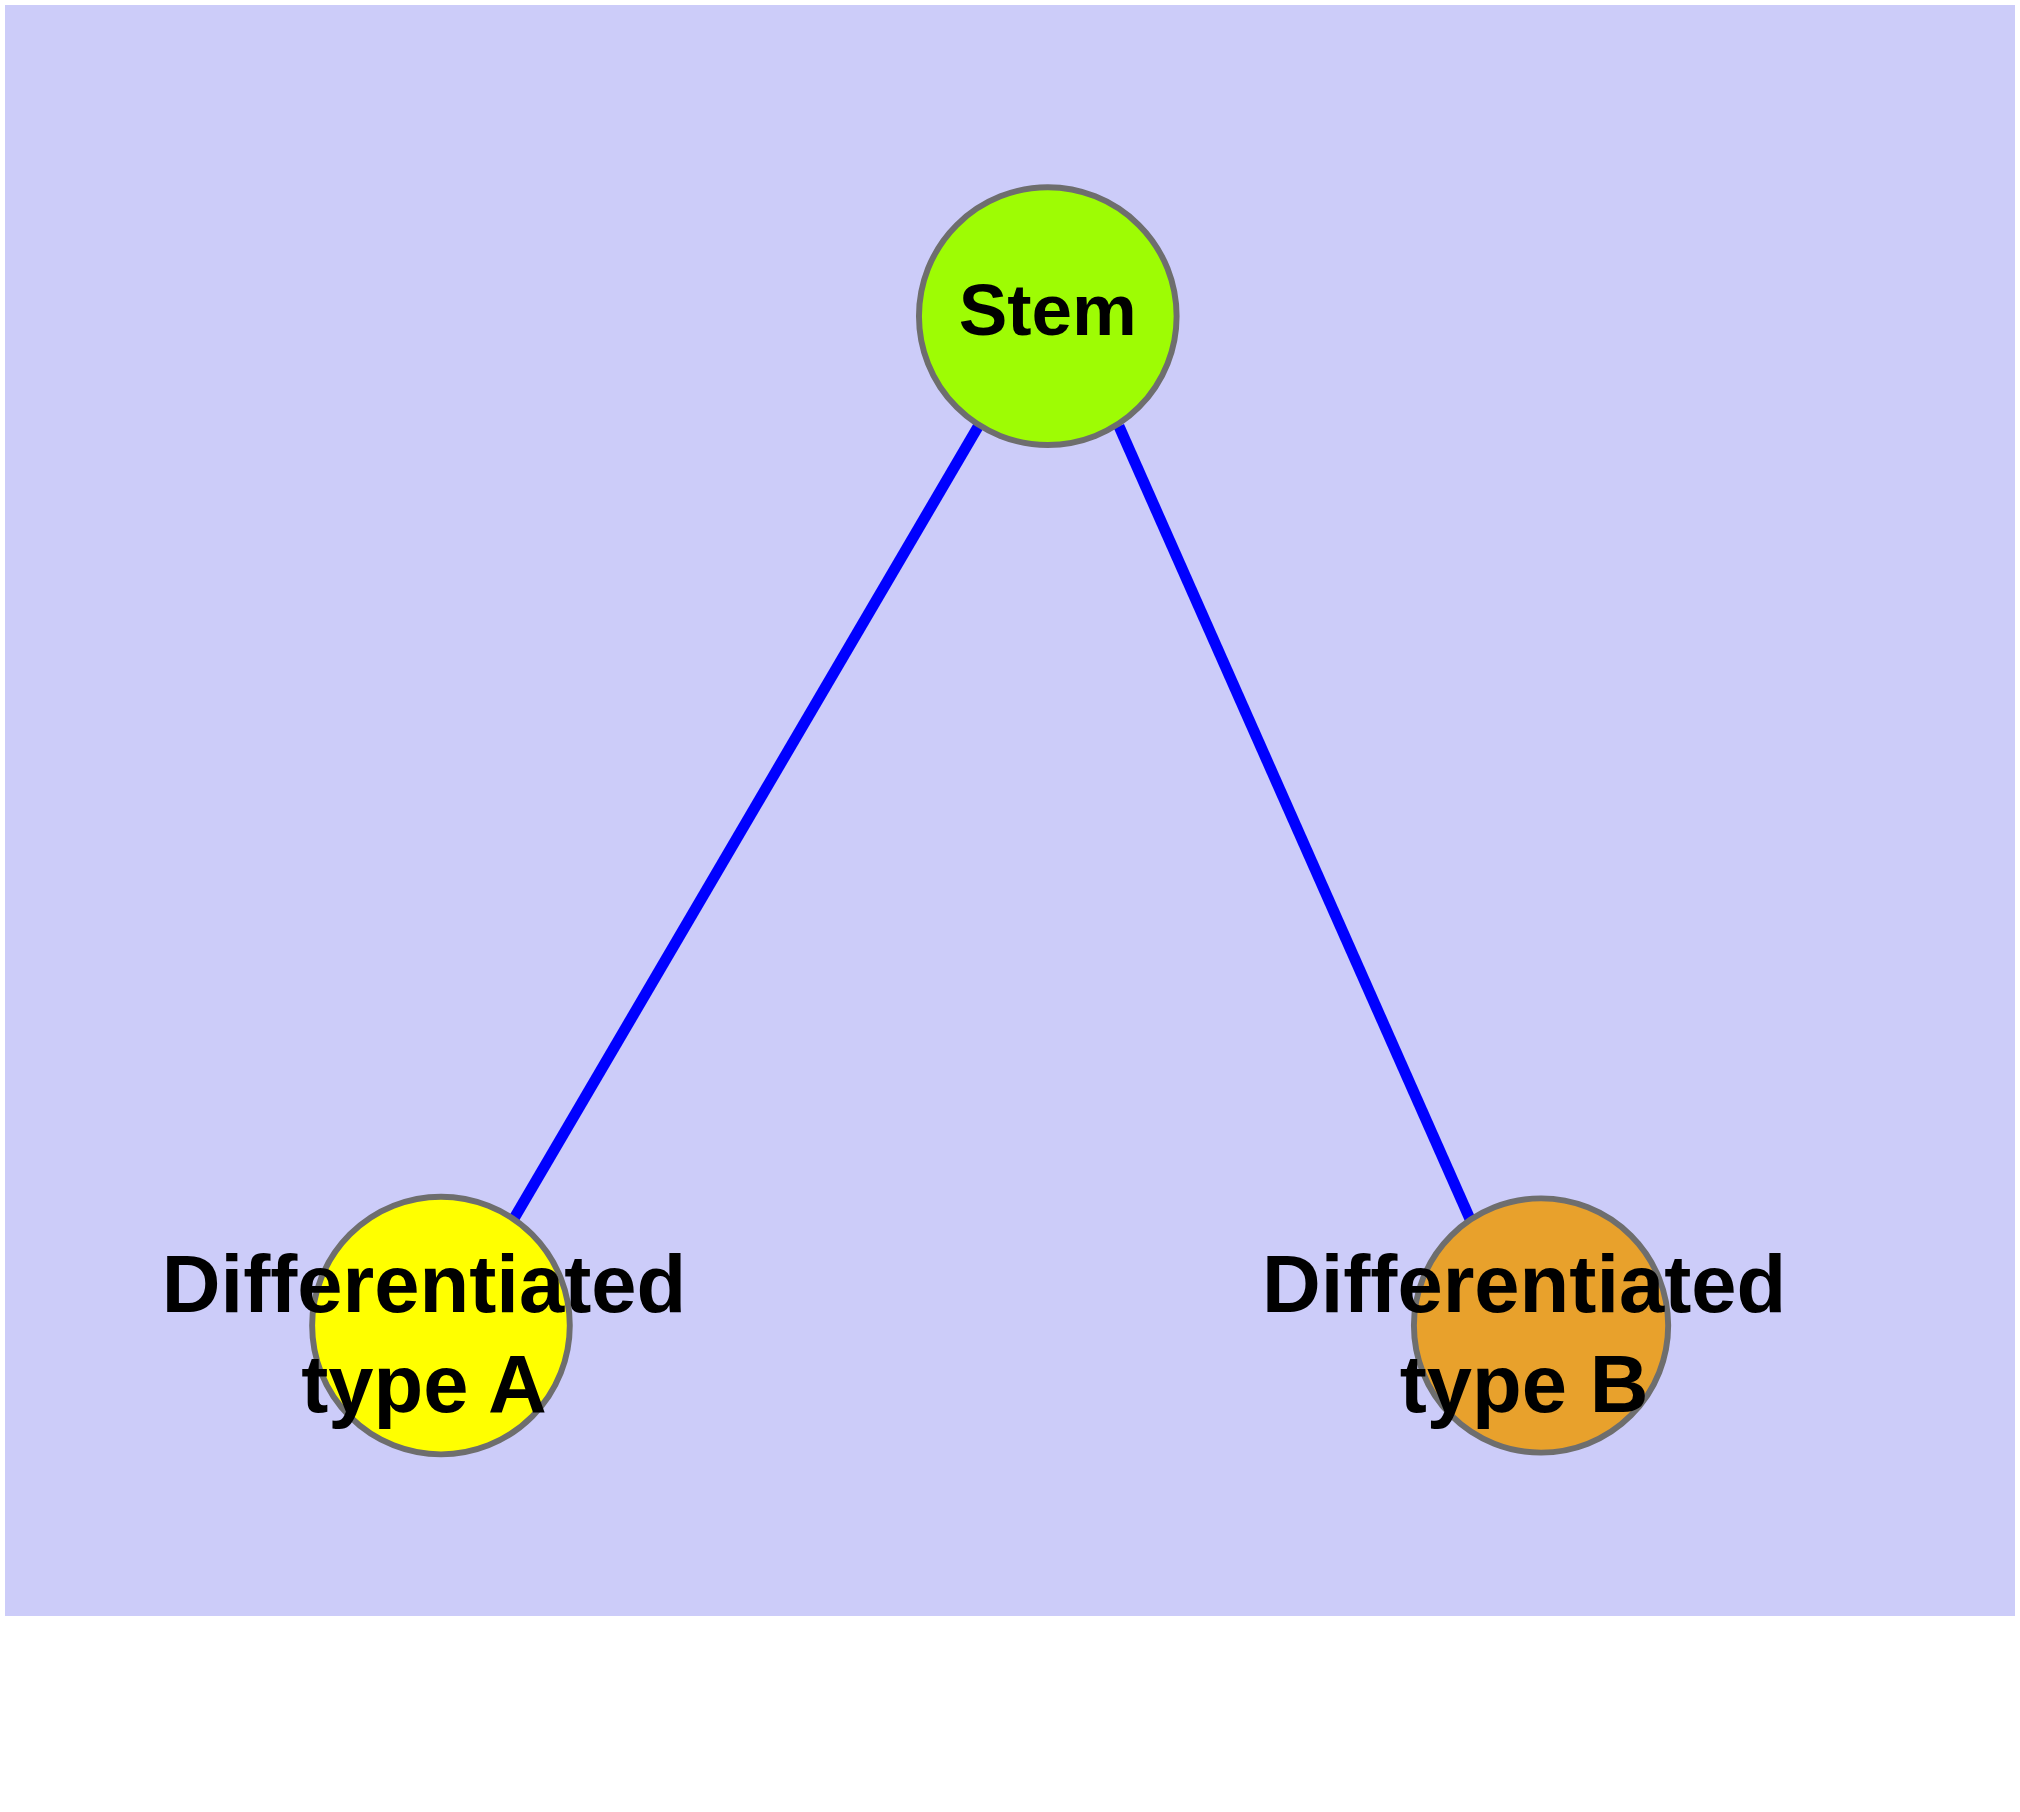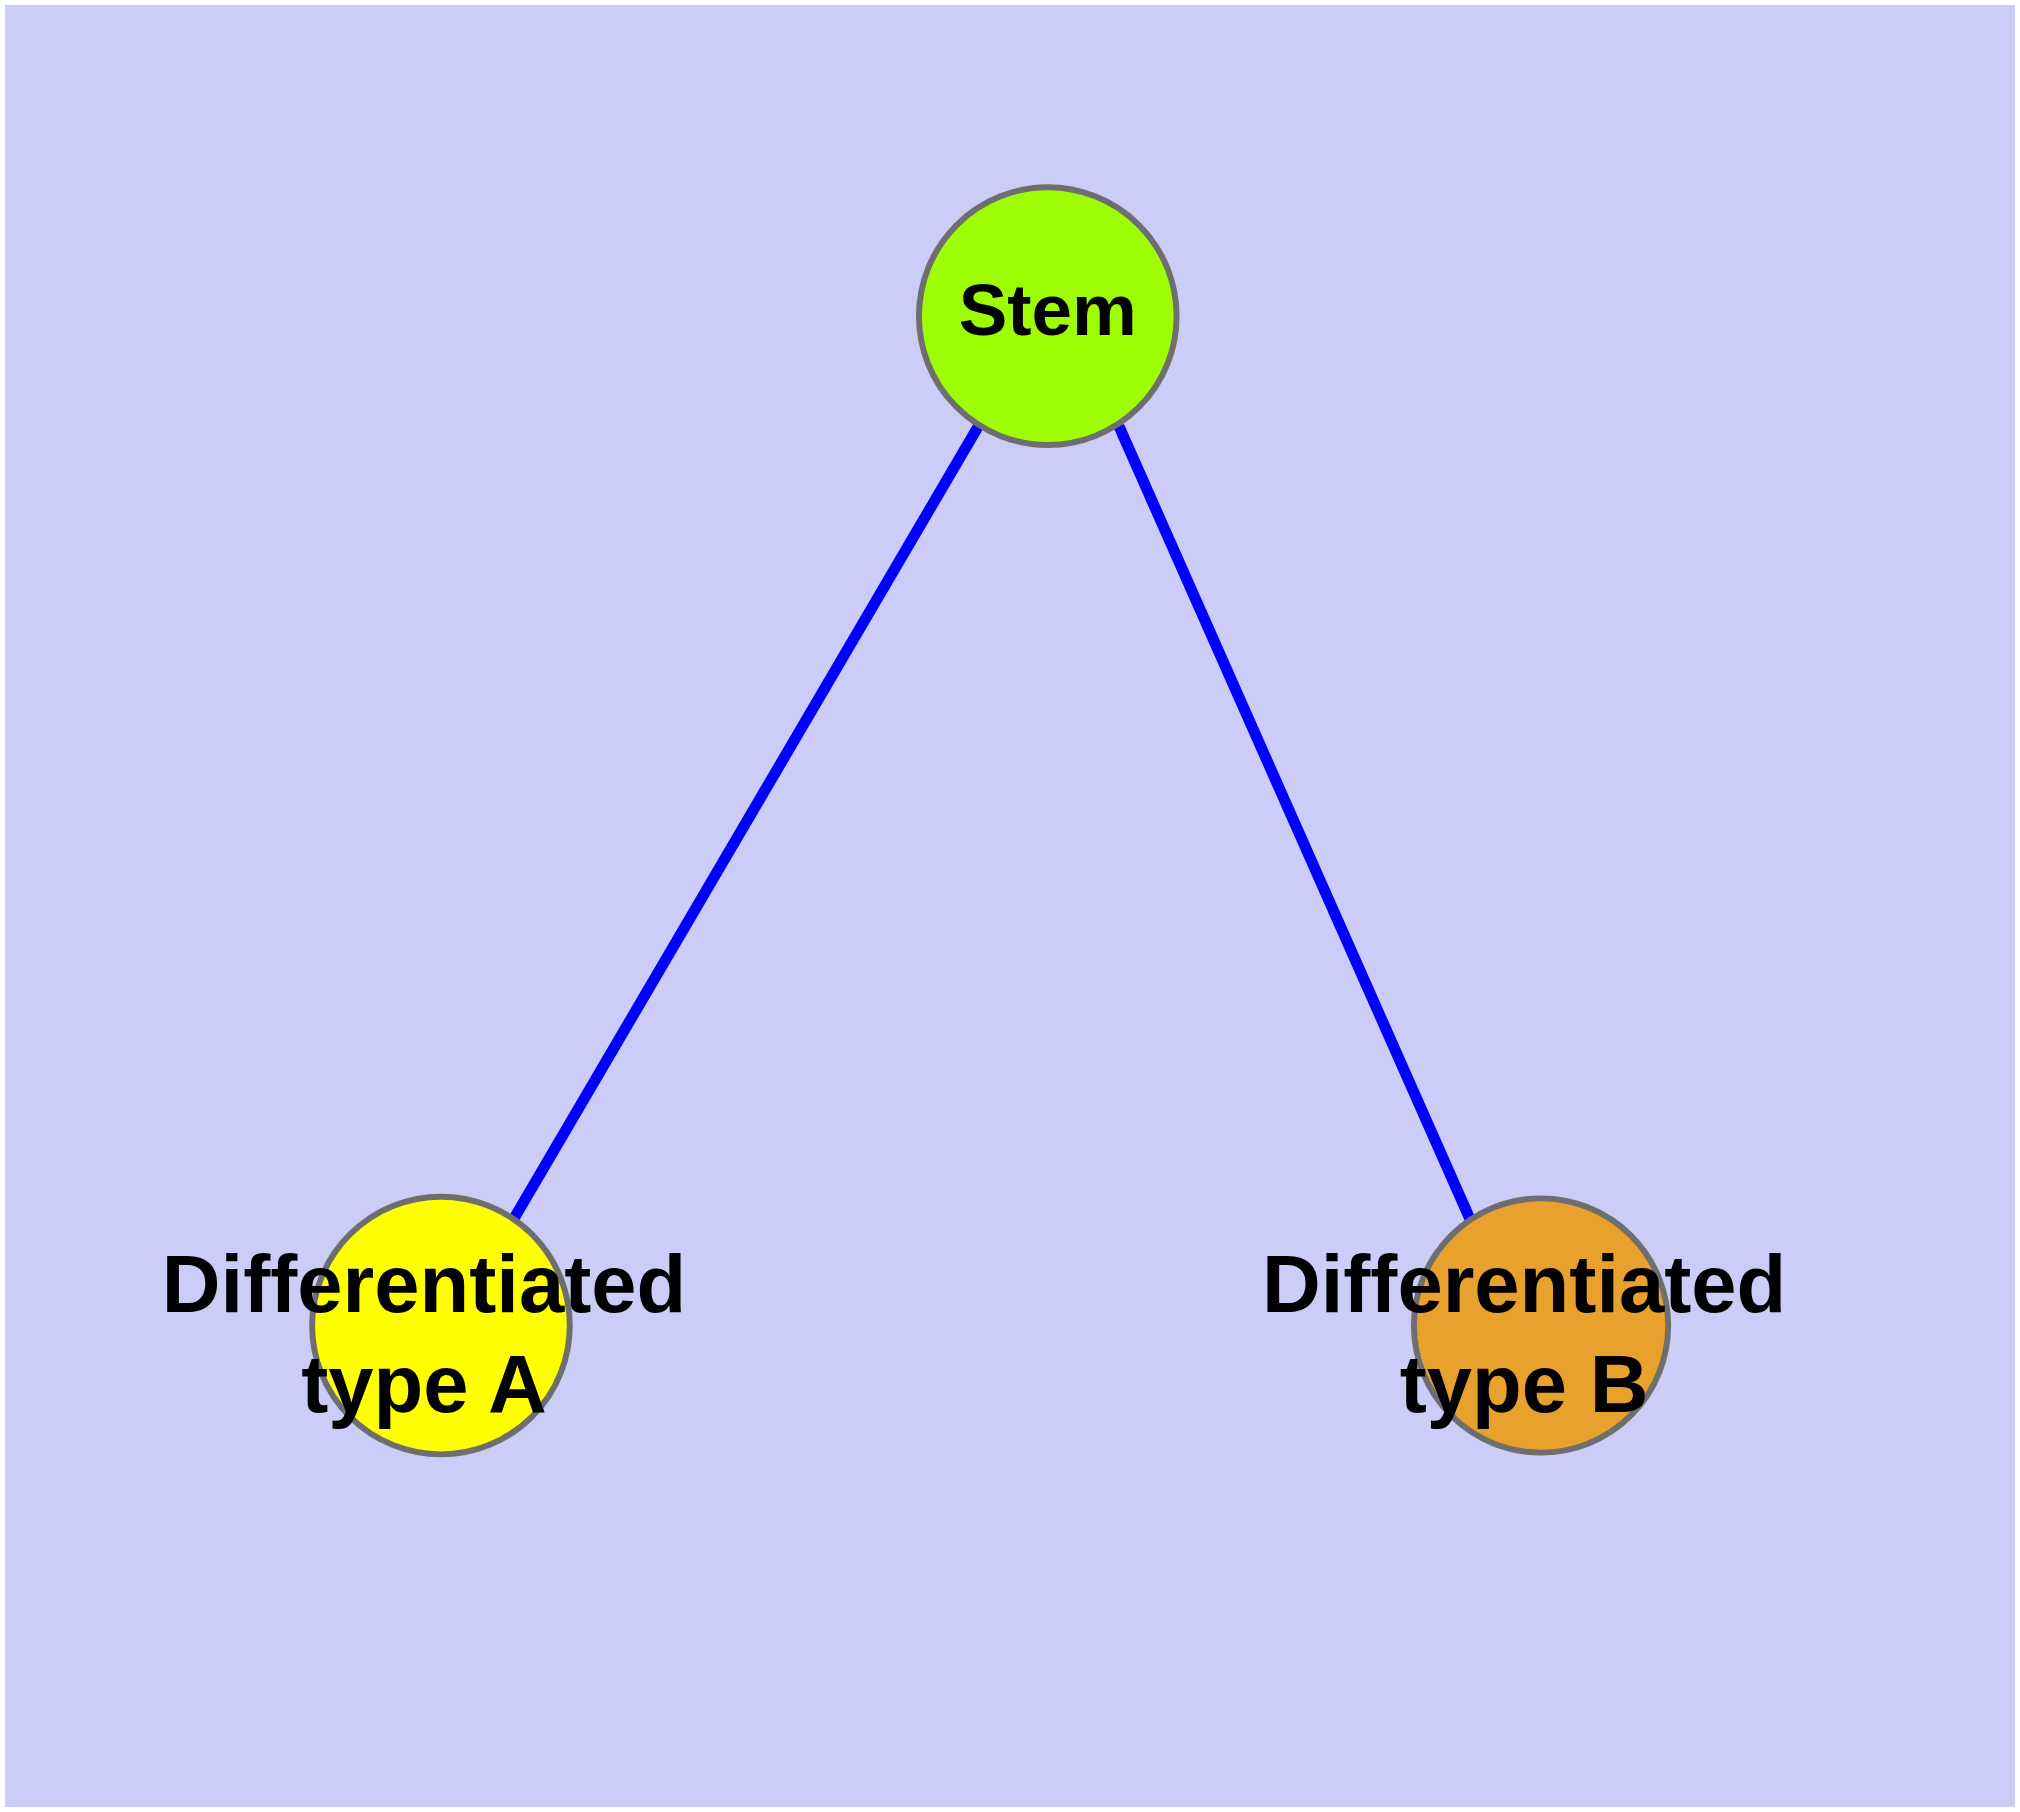--- a/index.html
+++ b/index.html
@@ -51,21 +51,21 @@
   .label-root {
     font-size: 86px;
   }
   .label-leaf {
     font-size: 96px;
   }
 </style>
 </head>
 <body>
 
-<div id="canvas" style="width: 2021px; height: 1812px;">
+<div id="canvas" style="width: 2021px; height: 1616px;">
   <div id="plot-area" style="background: rgb(204, 204, 249); width: 2010px; height: 1802px;"></div>
 
   <svg id="graph-svg" viewBox="0 0 2384 2138" style="width: 2021px; height: 1812px;">
 
     <g>
       <line class="edge-line" x1="1154" y1="503" x2="606" y2="1438" stroke="#0000ff"></line>
       <line class="edge-line" style="display:none"></line>
 
       <line class="edge-line" x1="1320" y1="503" x2="1734" y2="1438" stroke="#0000ff"></line>
     </g>

